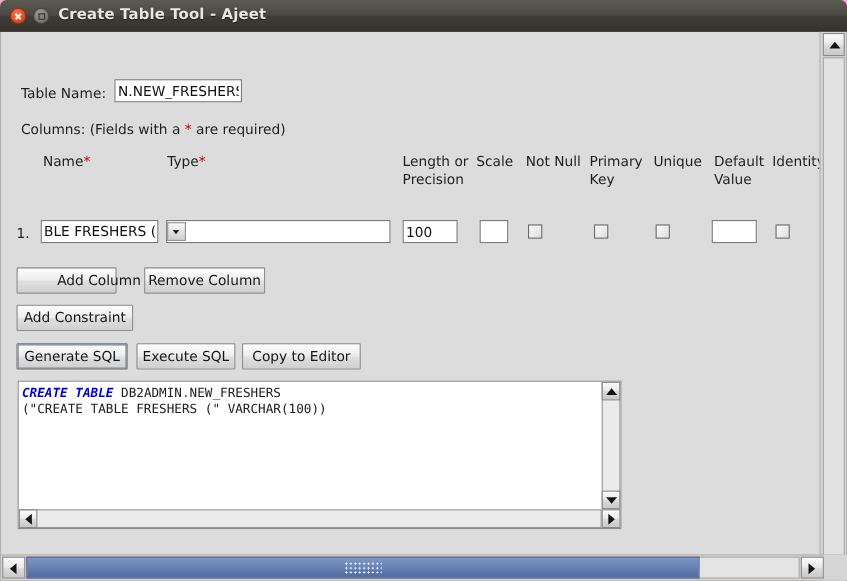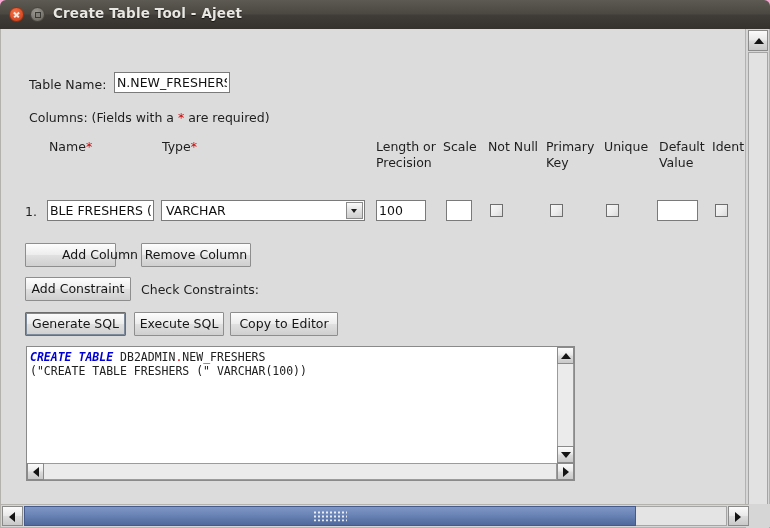--- a/index.html
+++ b/index.html
@@ -94,21 +94,21 @@
     background: #dcdcdc;
     box-sizing: border-box;
     border-left: 1px solid #b4b2ad;
     border-right: 1px solid #b4b2ad;
     border-bottom: 1px solid #b4b2ad;
   }
 
   
   .content {
     position: absolute;
-    left: 14px; top: 0;
+    left: 4px; top: 0;
     width: 745px;
     height: 468px;
     overflow: hidden;
   }
 
   
   .lbl {
     position: absolute;
     white-space: nowrap;
     font-size: 12.5px;
@@ -352,41 +352,39 @@
       <div class="lbl" style="left:644px; top:110px;">Default</div>
       <div class="lbl" style="left:644px; top:126px;">Value</div>
 
       <div class="lbl" style="left:697px; top:110px;">Identity</div>
 
       <div class="lbl" style="left:10px; top:175px;">1.</div>
 
       <input class="textfield" style="left: 32px; top: 171px; width: 107px; height: 21px;" value="BLE FRESHERS (">
 
       <div class="combo" style="left:146px; top:171px; width:204px; height:21px;">
-        <div class="cval">VARCHAR</div>
         <div class="carrow"></div>
       </div>
 
       <input class="textfield" style="left: 361px; top: 171px; width: 50px; height: 21px;" value="100">
 
       <input class="textfield" style="left: 431px; top: 171px; width: 26px; height: 21px;" value="">
 
       <div class="checkbox" style="left:475px; top:175px;"></div>
       <div class="checkbox" style="left:535px; top:175px;"></div>
       <div class="checkbox" style="left:591px; top:175px;"></div>
 
       <input class="textfield" style="left: 642px; top: 171px; width: 41px; height: 21px;" value="">
 
       <div class="checkbox" style="left:700px; top:175px;"></div>
 
       <button class="btn" style="left:10px; top:214px; width:91px; height:24px;padding-left:36px;">Add Column</button>
       <button class="btn" style="left:126px; top:214px; width:110px; height:24px;">Remove Column</button>
 
       <button class="btn" style="left:10px; top:248px; width:106px; height:24px;">Add Constraint</button>
-      <div class="lbl" style="left:126px; top:253px;">Check Constraints:</div>
 
       <button class="btn focused" style="left:10px; top:283px; width:101px; height:24px;">Generate SQL</button>
       <button class="btn" style="left:119px; top:283px; width:90px; height:24px;">Execute SQL</button>
       <button class="btn" style="left:215px; top:283px; width:108px; height:24px;">Copy to Editor</button>
 
       <div class="sqlpanel" style="left:11px; top:317px; width:549px; height:135px;">
         <div class="sqltext"><span class="kw">CREATE TABLE</span><span> </span><span>DB2ADMIN</span><span class="dot">.</span><span>NEW_FRESHERS</span>
 <span>("CREATE TABLE FRESHERS (" VARCHAR(100))</span></div>
 
         <div class="sb-track" style="right:0; top:0; width:17px; bottom:17px;"></div>

